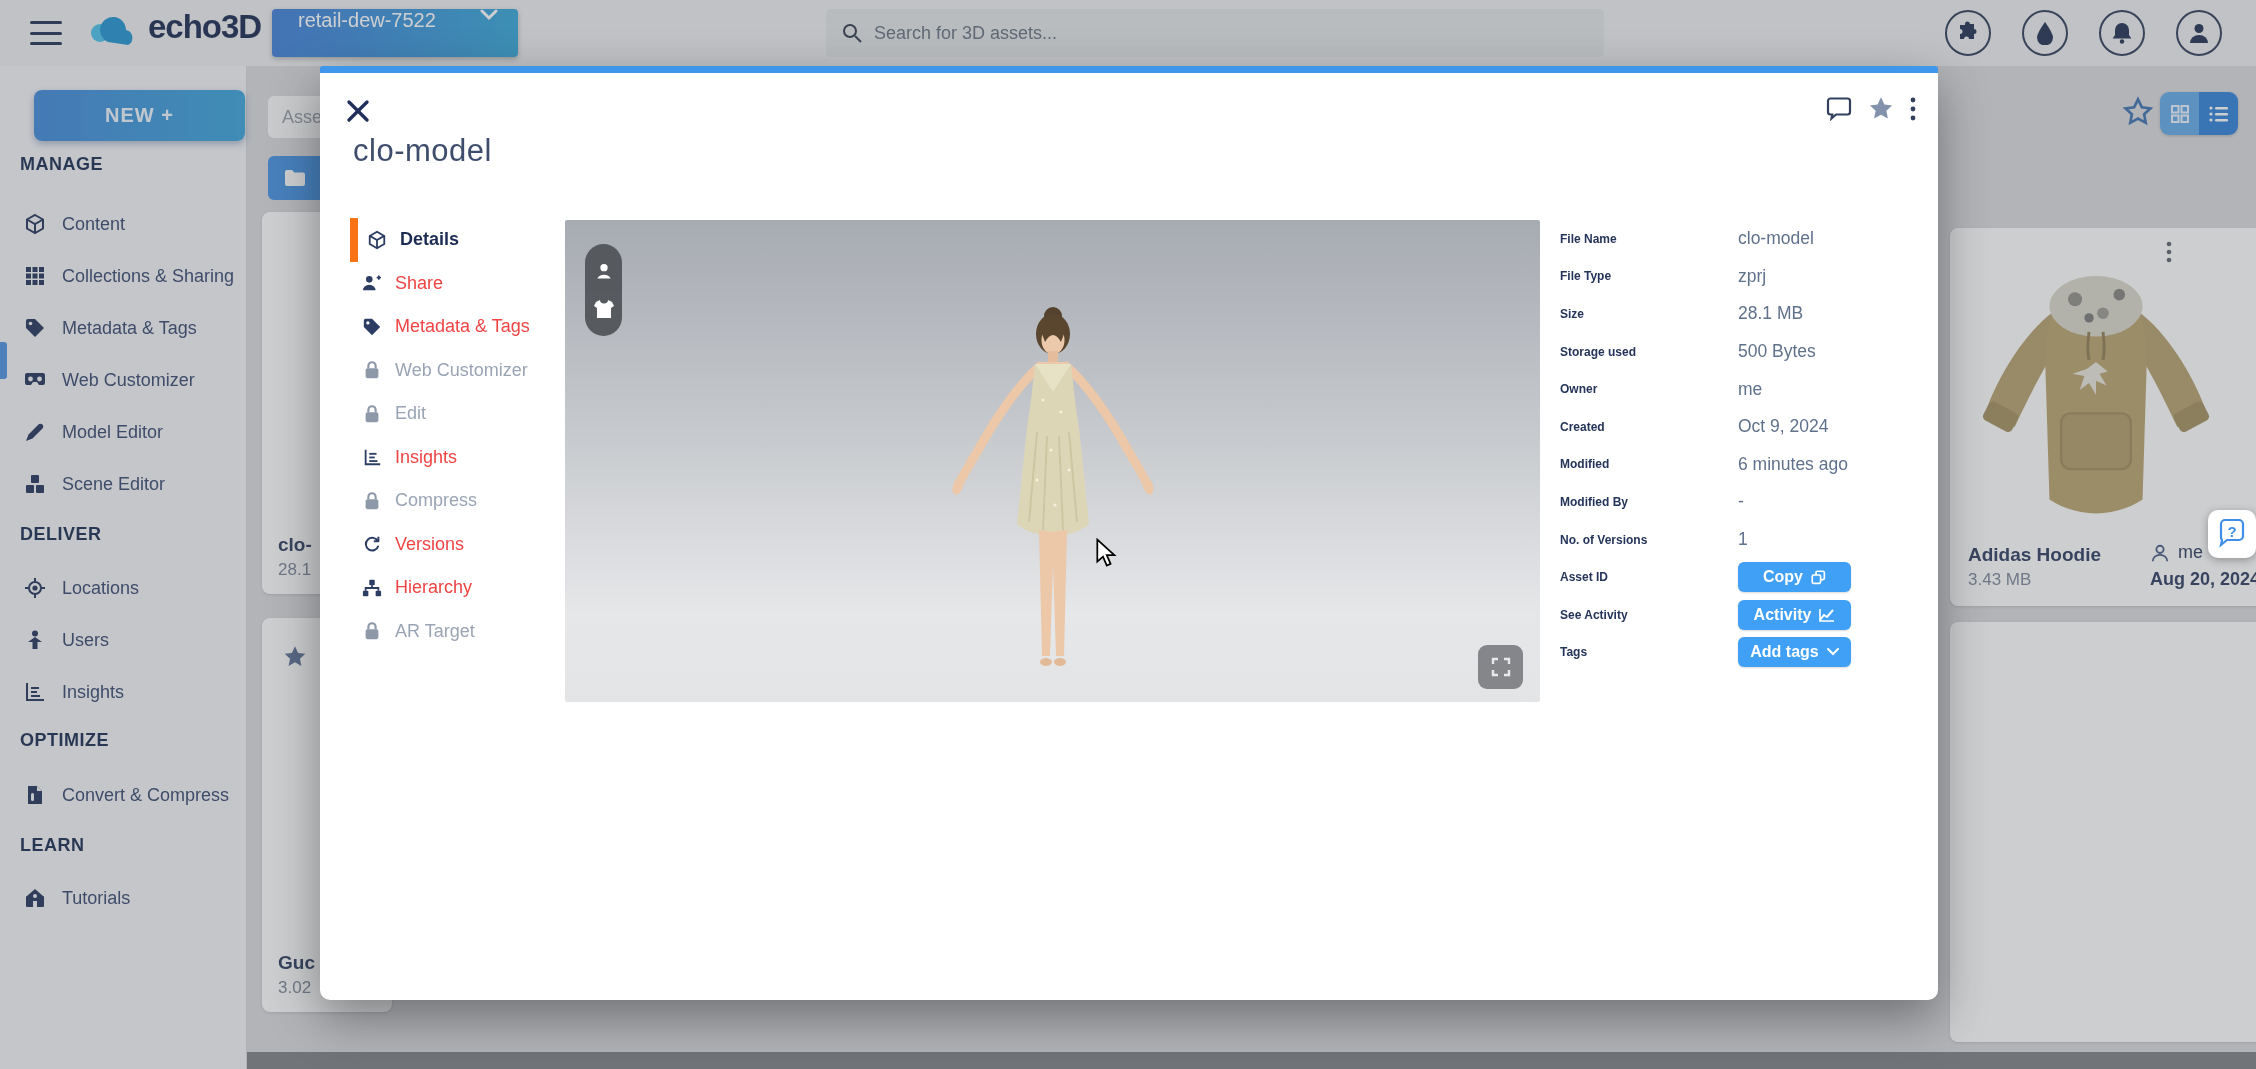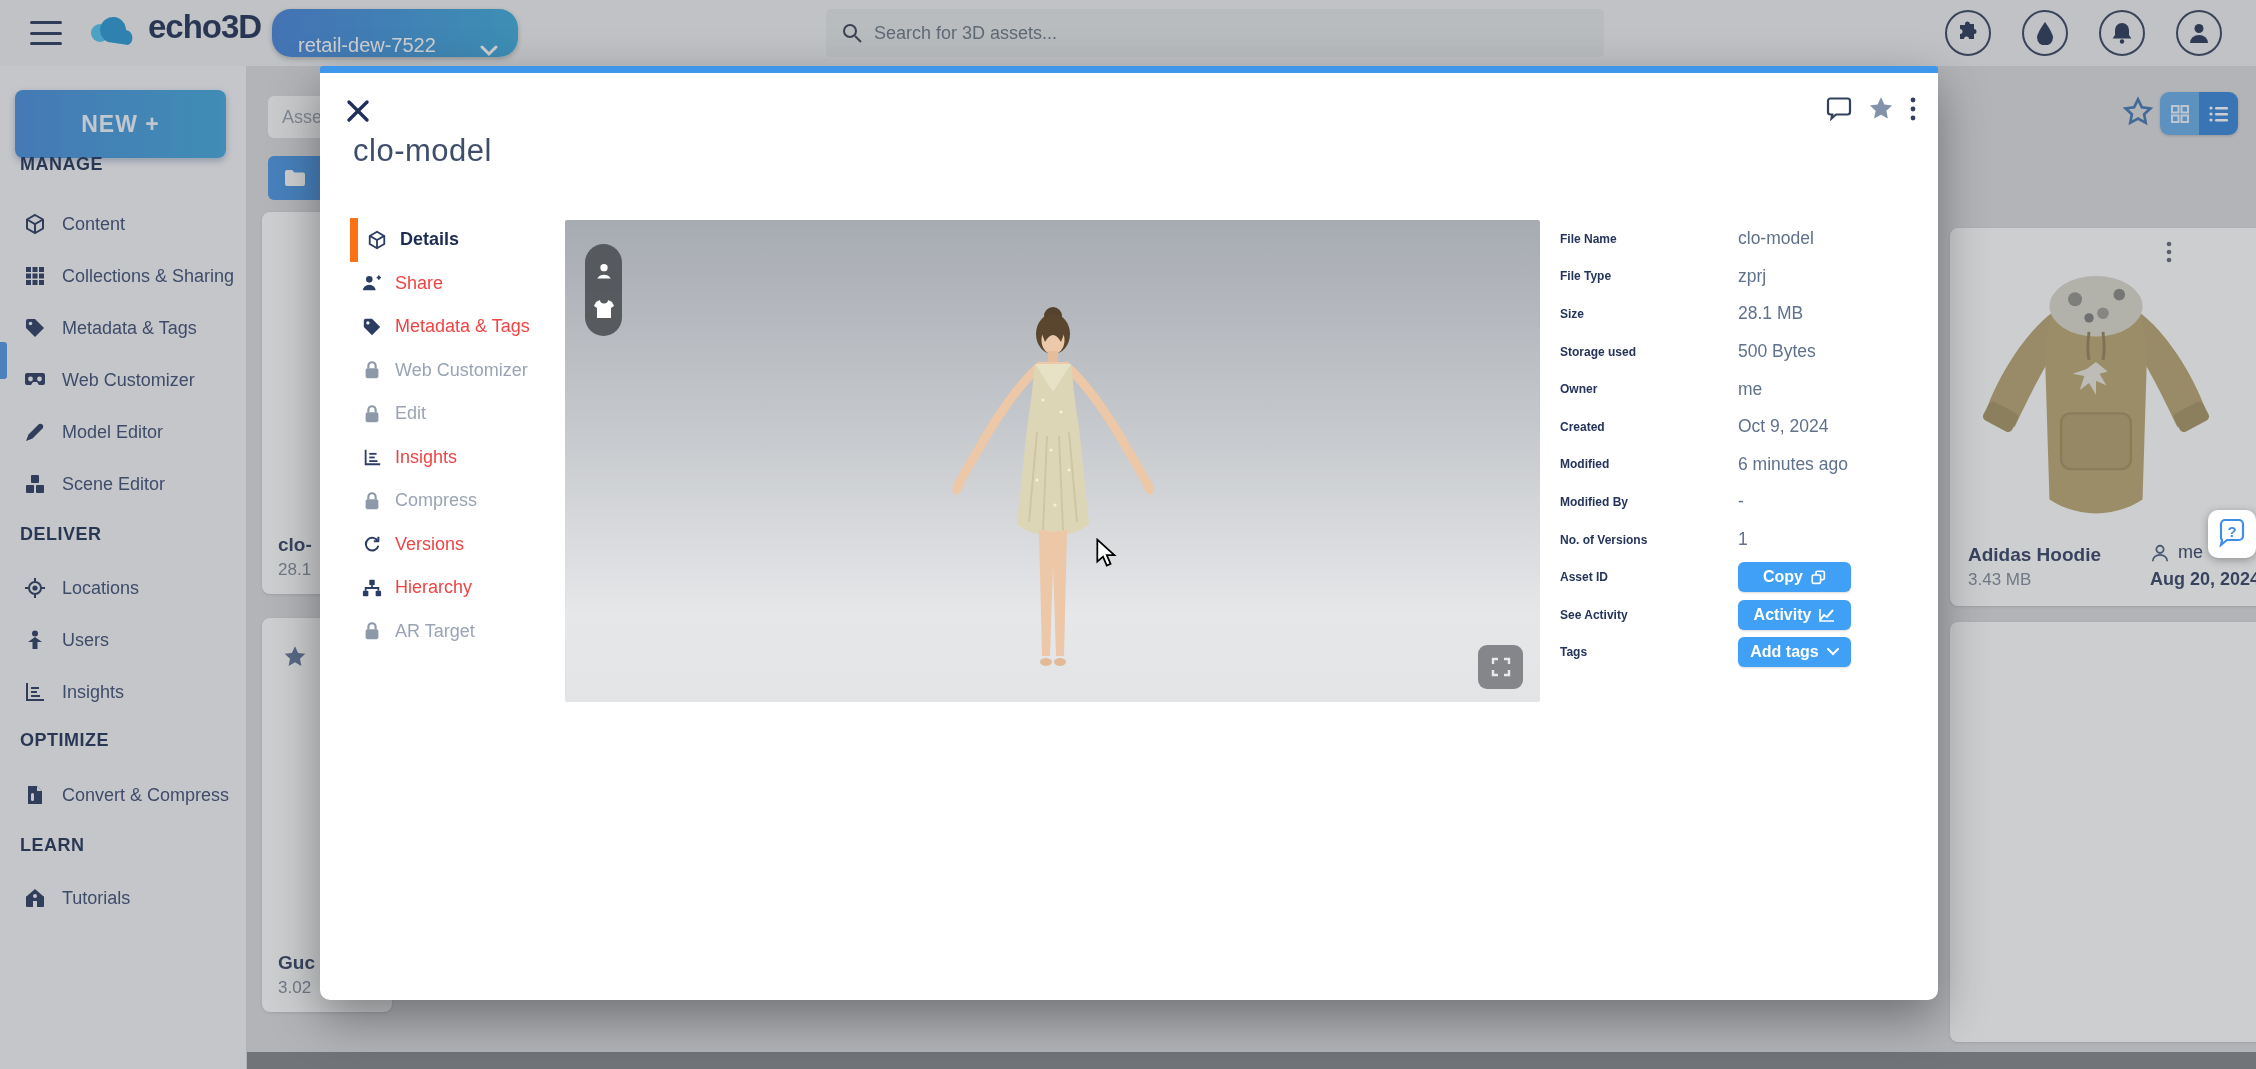--- a/index.html
+++ b/index.html
@@ -6,34 +6,34 @@
   html,body { width:2256px; height:1069px; }
   body { font-family:"Liberation Sans", sans-serif; }
   #root { position:relative; width:2256px; height:1069px; background:#d8dadd; overflow:hidden; }
 
   
   #topbar { position:absolute; left:0; top:0; width:2256px; height:66px; background:#eceeef; display:flex; align-items:center; z-index:10; }
   #hamburger { position:absolute; left:30px; top:21px; width:32px; height:24px; display:flex; flex-direction:column; justify-content:space-between; cursor:pointer; }
   #hamburger span { height:3px; background:#1e2e52; border-radius:2px; }
   #brand { position:absolute; left:88px; top:8px; display:flex; align-items:center; gap:8px; }
   #brand .brand-text { font-size:33px; font-weight:bold; color:#13264d; letter-spacing:-1px; }
-  #workspace-btn { position:absolute; left:272px; top:9px; width:246px; height:48px; border-radius:19px;
-    background:linear-gradient(90deg,#3b7cd7,#31a5d8); color:#fff; display:flex; align-items:flex-end; justify-content:space-between;
+  #workspace-btn { position:absolute; left:272px; top:9px; width:246px; height:48px; border-radius:4px;
+    background:linear-gradient(90deg,#3b7cd7,#31a5d8); color:#fff; display:flex; align-items:flex-start; justify-content:space-between;
     padding:0 20px 0 26px; font-size:20px; box-shadow:0 2px 5px rgba(0,0,0,.25); cursor:pointer; }
   #searchbar { position:absolute; left:826px; top:9px; width:778px; height:48px; background:#e2e5e6; border-radius:5px;
     display:flex; align-items:center; padding:0 16px; gap:12px; }
   #searchbar input { border:none; outline:none; background:transparent; font-size:18px; color:#3c4a5c; width:100%; font-family:"Liberation Sans",sans-serif; }
   #searchbar input::placeholder { color:#64707e; }
   .top-icons { position:absolute; right:34px; top:10px; display:flex; gap:31px; }
   .circle-icon { width:46px; height:46px; border:2px solid #2b3a57; border-radius:50%; display:flex; align-items:center; justify-content:center; color:#1d2d4f; cursor:pointer; background:transparent; }
 
   
   #sidebar { position:absolute; left:0; top:66px; width:247px; height:1003px; background:#f3f4f6; border-right:1px solid #d4d7da; z-index:5; }
-  #new-btn { position:absolute; left:15px; top:24px; width:211px; height:68px; border-radius:8px;
-    background:linear-gradient(90deg,#3d87d8,#35a2da); color:#eef5fd; font-size:23px; font-weight:bold; letter-spacing:1px;
+  #new-btn { position:absolute; left:34px; top:24px; width:211px; height:51px; border-radius:8px;
+    background:linear-gradient(90deg,#3d87d8,#35a2da); color:#eef5fd; font-size:20px; font-weight:bold; letter-spacing:1px;
     display:flex; align-items:center; justify-content:center; box-shadow:0 3px 7px rgba(30,60,120,.35); cursor:pointer; }
   .side-heading { position:absolute; left:20px; font-size:18px; font-weight:bold; color:#14274e; letter-spacing:.5px; }
   .side-item { position:absolute; left:0; width:100%; height:44px; display:flex; align-items:center; gap:16px; padding-left:24px; font-size:18px; color:#33456e; cursor:pointer; }
   .side-item .ico { width:22px; height:22px; color:#1f3158; flex:0 0 auto; display:flex; }
   .active-bar { position:absolute; left:0; top:4px; width:7px; height:37px; background:#4a90e2; border-radius:0 3px 3px 0; }
 
   
   #content-bg { position:absolute; left:247px; top:66px; right:0; bottom:0; background:#d8dadd; }
   .chip { position:absolute; background:#fbfbfb; border-radius:6px; color:#949ca8; font-size:18px; display:flex; align-items:center; padding-left:14px; }
   #folder-filter-btn { position:absolute; left:268px; top:156px; width:96px; height:44px; background:#3f90e2; border-radius:6px; display:flex; align-items:center; padding-left:16px; color:#fff; cursor:pointer; }

